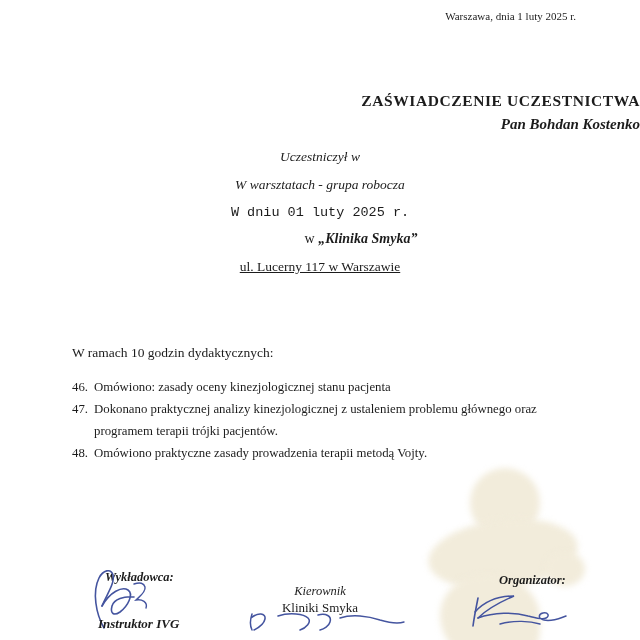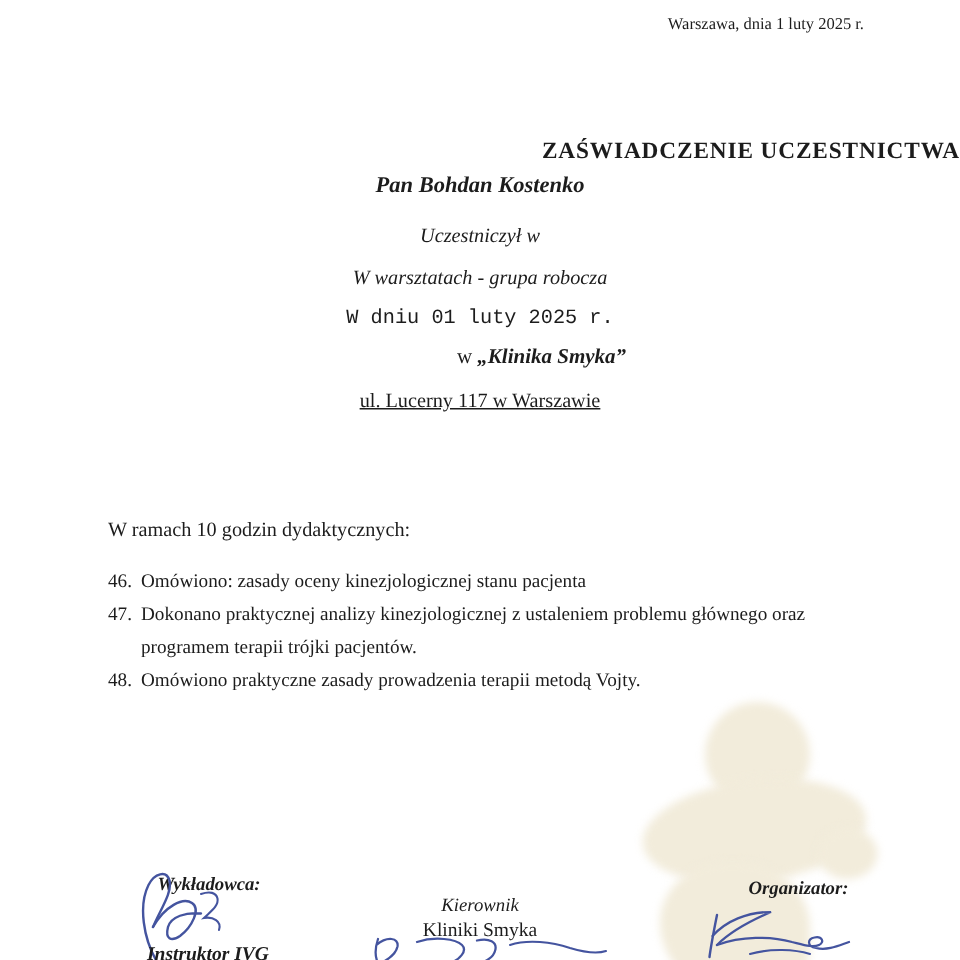--- a/index.html
+++ b/index.html
@@ -26,21 +26,21 @@
   }
 
   .title {
     position: absolute; top: 78px; left: 0; width: 100%;
     text-align: right; font-weight: bold; font-size: 15.5px;
     letter-spacing: 0.6px;
     margin-top: 14px;
   }
   .participant {
     position: absolute; top: 116px; left: 0; width: 100%;
-    text-align: center; font-weight: bold; font-style: italic; font-size: 15px;
+    text-align: right; font-weight: bold; font-style: italic; font-size: 15px;
   }
   .cline { position: absolute; left: 0; width: 100%; text-align: center; font-size: 13.5px; }
   .l-participated { top: 149px; font-style: italic; }
   .l-workshop     { top: 177px; font-style: italic; }
   .l-date         { top: 205px; font-family: Liberation Mono, monospace; }
   .l-venue        { top: 231px; font-size: 14px; margin-left: 41px; }
   .l-venue .venue-name { font-weight: bold; font-style: italic; }
   .l-address      { top: 259px; text-decoration: underline; }
 
   .hours-heading {
@@ -51,21 +51,21 @@
   .topic-list {
     position: absolute; top: 376px; left: 72px; width: 505px;
     list-style: none;
   }
   .topic-list li {
     font-size: 12.8px; line-height: 22px;
     padding-left: 22px; position: relative;
   }
   .topic-list li .num { position: absolute; left: 0; }
 
-  .sig-area { position: absolute; left: 0; top: 560px; width: 100%; height: 80px; }
+  .sig-area { position: absolute; left: 0; top: 548px; width: 100%; height: 80px; }
   .sig-label { font-weight: bold; font-style: italic; font-size: 12.5px; }
   .lecturer-label  { position: absolute; left: 105px; top: 22px; }
   .organizer-label { position: absolute; left: 463px; top: 25px; margin-left: 36px; }
   .manager-block { position: absolute; left: 0; top: 36px; width: 100%; text-align: center; }
   .manager-line1 { font-style: italic; font-size: 12.5px; }
   .manager-line2 { font-size: 13px; margin-top: 1px; }
   .lecturer-title {
     position: absolute; left: 98px; top: 68px;
     font-weight: bold; font-style: italic; font-size: 13px;
   }

